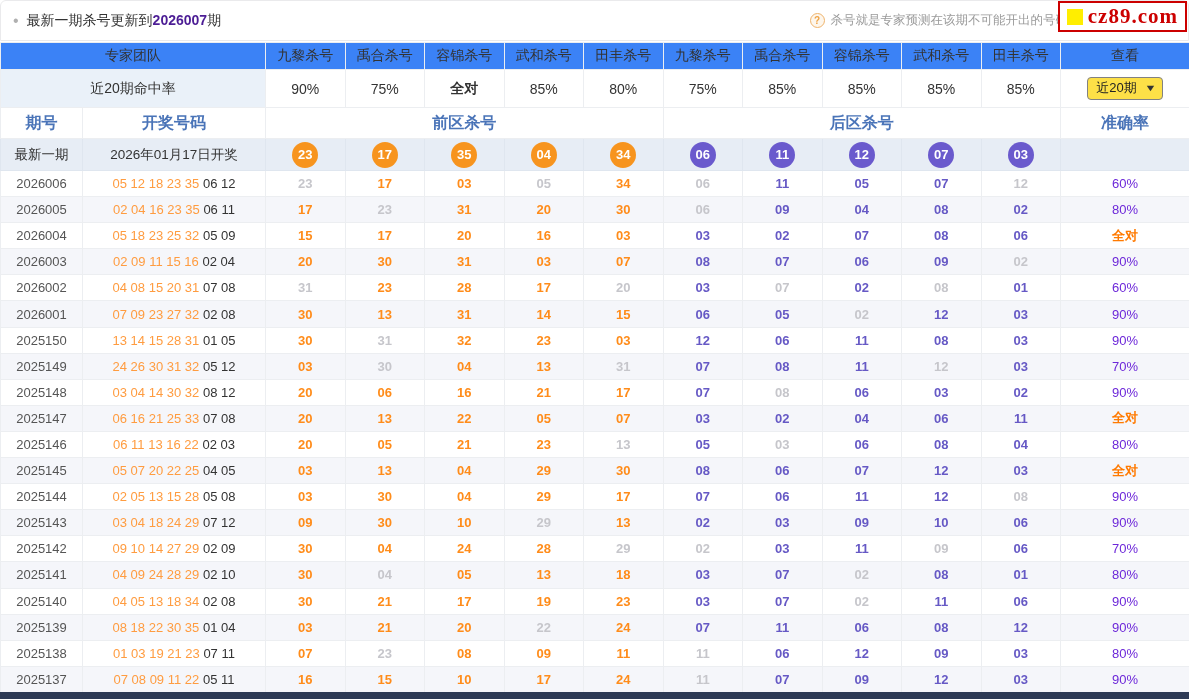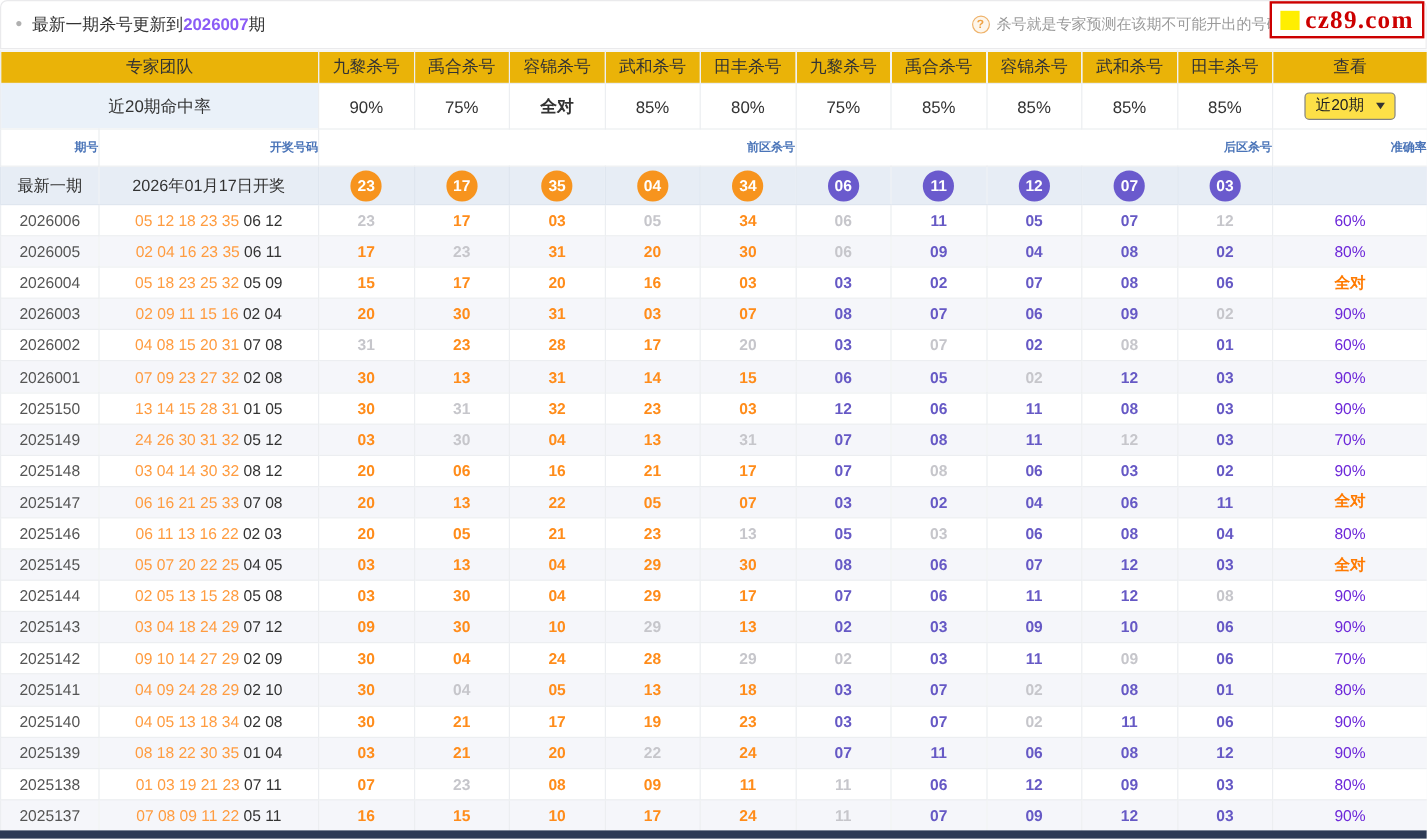--- a/index.html
+++ b/index.html
@@ -9,40 +9,40 @@
     background:#fff; font-family:"Liberation Sans", sans-serif; color:#333;
   }
   
   .topbar {
     height:41px; border:1px solid #eaeaec; border-radius:6px 6px 0 0;
     display:flex; align-items:center; justify-content:space-between;
     padding:0 120px 0 12px; background:#fff;
   }
   .topbar-left { display:flex; align-items:center; gap:8px; font-size:14px; color:#333; }
   .dot { color:#b0b0b0; font-size:16px; line-height:1; }
-  .hl { color:#8b5cf6; font-weight:bold; }
+  .hl { color:#4c1d95; font-weight:bold; }
   .topbar-right { display:flex; align-items:center; gap:6px; font-size:12.5px; color:#9a9a9a; }
   .qicon {
     width:15px; height:15px; border-radius:50%; border:1px solid #efb36b;
     color:#efa244; font-size:10px; font-weight:bold; display:inline-flex;
     align-items:center; justify-content:center; background:#fdf6ec;
   }
   .logo {
     position:absolute; top:1px; right:2px; z-index:5; background:#fff;
     border:2px solid #cc0000; padding:1px 7px; display:flex; align-items:center; gap:5px;
   }
   .logo .sq { width:16px; height:16px; background:#ffee00; }
   .logo .txt { color:#cc0000; font-family:"Liberation Serif", serif; font-size:21px; font-weight:bold; letter-spacing:1px; }
   
   table { width:1189px; border-collapse:collapse; table-layout:fixed; margin-top:1px; }
   td, th { border:1px solid #eceef1; text-align:center; padding:0; font-weight:normal; overflow:hidden; white-space:nowrap; }
-  tr.hdr1 td { height:27px; font-size:14px; color:#333; background:#eab308; }
+  tr.hdr1 td { height:27px; font-size:14px; color:#333; background:#3b82f6; }
   tr.hdr2 td { height:38px; font-size:14px; color:#333; background:#fff;margin-top:29px; }
   tr.hdr2 td.team-rate { background:#eaf1f9; }
-  tr.hdr3 td { height:31px; font-size:10px; font-weight:bold; color:#4a74b8; background:#fff;text-align:right; }
+  tr.hdr3 td { height:31px; font-size:16px; font-weight:bold; color:#4a74b8; background:#fff; }
   td.all { color:#ff7a00; font-weight:bold; }
   tr.latest td { height:32px; background:#e7edf5; border-color:#dfe6ef; }
   tr.latest .label, tr.latest .date { font-size:13.5px; color:#333; }
   .circle {
     display:inline-flex; width:26px; height:26px; border-radius:50%;
     align-items:center; justify-content:center; color:#fff; font-size:13px; font-weight:bold;
   }
   .circle.f { background:#f7941e; }
   .circle.b { background:#6a5acd; }
   tr.row td { height:26.1px; font-size:13px; }

